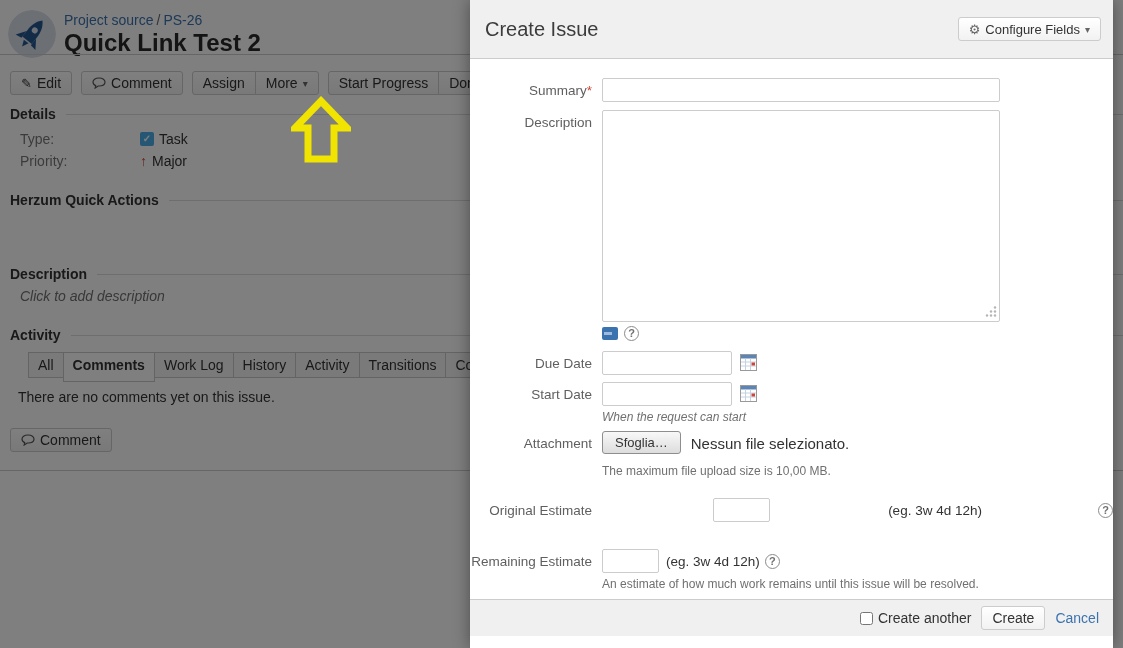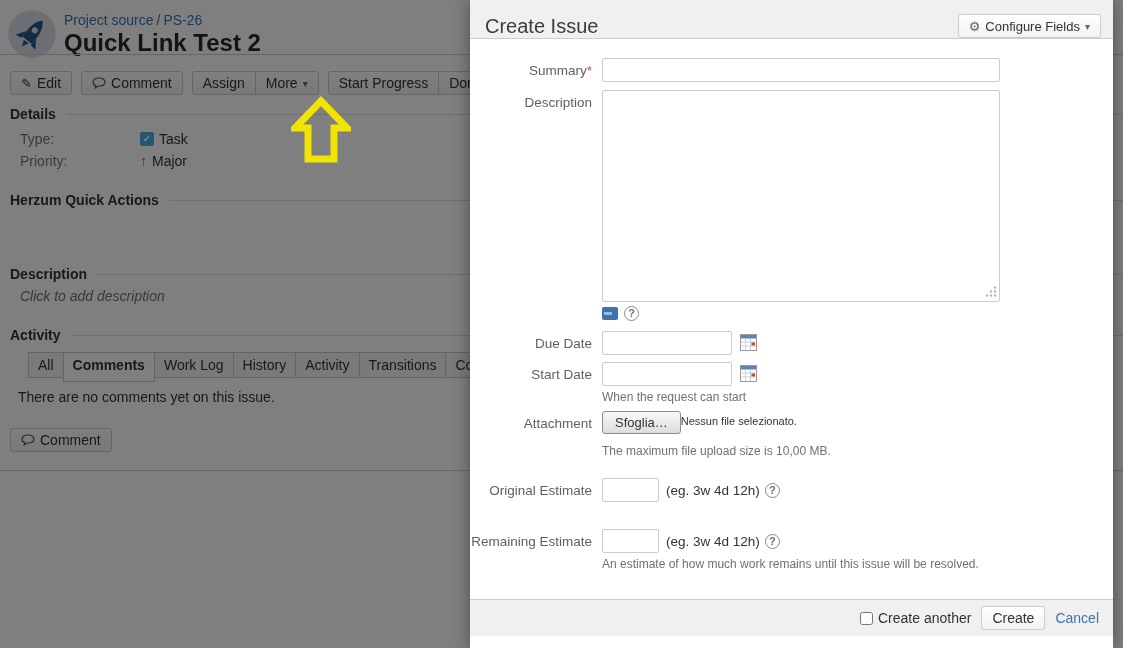--- a/index.html
+++ b/index.html
@@ -47,22 +47,22 @@
   .empty-msg { position:absolute; left:18px; top:389px; font-size:14px; }
   .comment-btn { position:absolute; left:10px; top:428px; }
   .bubble-icon svg { display:block; }
 
   
   .blanket { position:absolute; inset:0; background:rgba(0,0,0,0.5); z-index:10; }
 
   
   .dialog { position:absolute; left:470px; top:0; width:643px; height:648px; background:#fff;
             z-index:20; box-shadow:0 0 16px rgba(0,0,0,0.4); font-size:14px; color:#333; }
-  .dialog-header { height:39px; background:#f0f0f0; border-bottom:1px solid #ccc;
-                   display:flex; align-items:flex-end; justify-content:space-between; padding:0 12px 0 15px; }
+  .dialog-header { height:59px; background:#f0f0f0; border-bottom:1px solid #ccc;
+                   display:flex; align-items:center; justify-content:space-between; padding:0 12px 0 15px; }
   .dialog-title { font-size:20px; color:#3c3c3c; }
   .cfg-btn { font-size:13px; }
   .gear { font-size:13px; color:#666; }
   .dialog-body { position:relative; height:554px; }
   .frow { position:absolute; left:0; right:0; display:flex; align-items:flex-start; }
   .flabel { flex:0 0 122px; text-align:right; padding-top:5px; font-size:13.5px; color:#5f5f5f; }
   .req { color:#d04437; }
   .fctl { margin-left:10px; }
   .tinput { height:24px; border:1px solid #ccc; border-radius:2px; padding:2px 6px; font-size:14px;
             font-family:"Liberation Sans", sans-serif; background:#fff; color:#333; }
@@ -75,21 +75,21 @@
   .grip { position:absolute; right:3px; bottom:5px; }
   .icons-row { position:absolute; left:132px; display:flex; align-items:center; gap:6px; }
   .wiki-icon { width:16px; height:13px; background:#3b73af; border-radius:2px; position:relative; }
   .wiki-icon::after { content:""; position:absolute; left:2px; top:5px; width:8px; height:3px; background:#9fbadc; }
   .help-circle { display:inline-block; width:15px; height:15px; border:1px solid #8b8b8b; border-radius:50%;
                  color:#707070; font-size:11px; line-height:13px; text-align:center; font-weight:bold; }
   .cal-icon { margin-left:8px; margin-top:3px; cursor:pointer; }
   .helper { position:absolute; left:132px; font-size:12px; color:#707070; }
   .browse-btn { height:23px; padding:0 12px; background:linear-gradient(#f8f8f8,#dddddd);
                 border:1px solid #8e8e8e; border-radius:3px; font-size:13px; color:#333; cursor:pointer; }
-  .file-note { margin-left:0; padding-top:4px; font-size:11px; color:#333; }
+  .file-note { margin-left:10px; padding-top:4px; font-size:15px; color:#333; }
   .est-eg { margin-left:7px; padding-top:5px; font-size:13.5px; color:#333; }
   .est-help { margin-left:5px; margin-top:5px; }
   .dialog-footer { position:absolute; left:0; right:0; top:599px; height:37px; background:#f0f0f0;
                    border-top:1px solid #ccc; display:flex; align-items:center; justify-content:flex-end;
                    gap:10px; padding-right:14px; }
   .chk-wrap { display:flex; align-items:center; gap:5px; font-size:14px; color:#333; }
   .cancel-link { color:#3b73af; text-decoration:none; font-size:14px; cursor:pointer; }
 
   
   .annot-arrow { position:absolute; left:291px; top:96px; z-index:30; }
@@ -273,30 +273,30 @@
           <rect x="1" y="1" width="15" height="3.5" fill="#5c85b5"></rect>
           <g stroke="#c5d2e0" stroke-width="1">
               <line x1="1" y1="8" x2="16" y2="8"></line>
               <line x1="1" y1="12" x2="16" y2="12"></line>
               <line x1="5.5" y1="4.5" x2="5.5" y2="16"></line>
               <line x1="10.5" y1="4.5" x2="10.5" y2="16"></line>
             </g>
           <rect x="11.5" y="8.5" width="3.5" height="3" fill="#d04437"></rect>
         </svg>
       </div>
-      <div class="helper" style="top:351px;">When the request can start</div>
+      <div class="helper" style="top:351px;font-style:italic;">When the request can start</div>
 
       <div class="frow" style="top:372px;">
         <label class="flabel">Attachment</label>
         <button class="browse-btn fctl">Sfoglia…</button>
         <span class="file-note">Nessun file selezionato.</span>
       </div>
       <div class="helper" style="top:405px;">The maximum file upload size is 10,00 MB.</div>
 
-      <div class="frow" style="top:439px;">
+      <div class="frow" style="top:439px;justify-content:space-between;">
         <label class="flabel">Original Estimate</label>
         <input class="tinput w-est fctl" type="text" value="" style="">
         <span class="est-eg">(eg. 3w 4d 12h)</span>
         <span class="help-circle est-help">?</span>
       </div>
 
       <div class="frow" style="top:490px;">
         <label class="flabel">Remaining Estimate</label>
         <input class="tinput w-est fctl" type="text" value="" style="">
         <span class="est-eg">(eg. 3w 4d 12h)</span>

